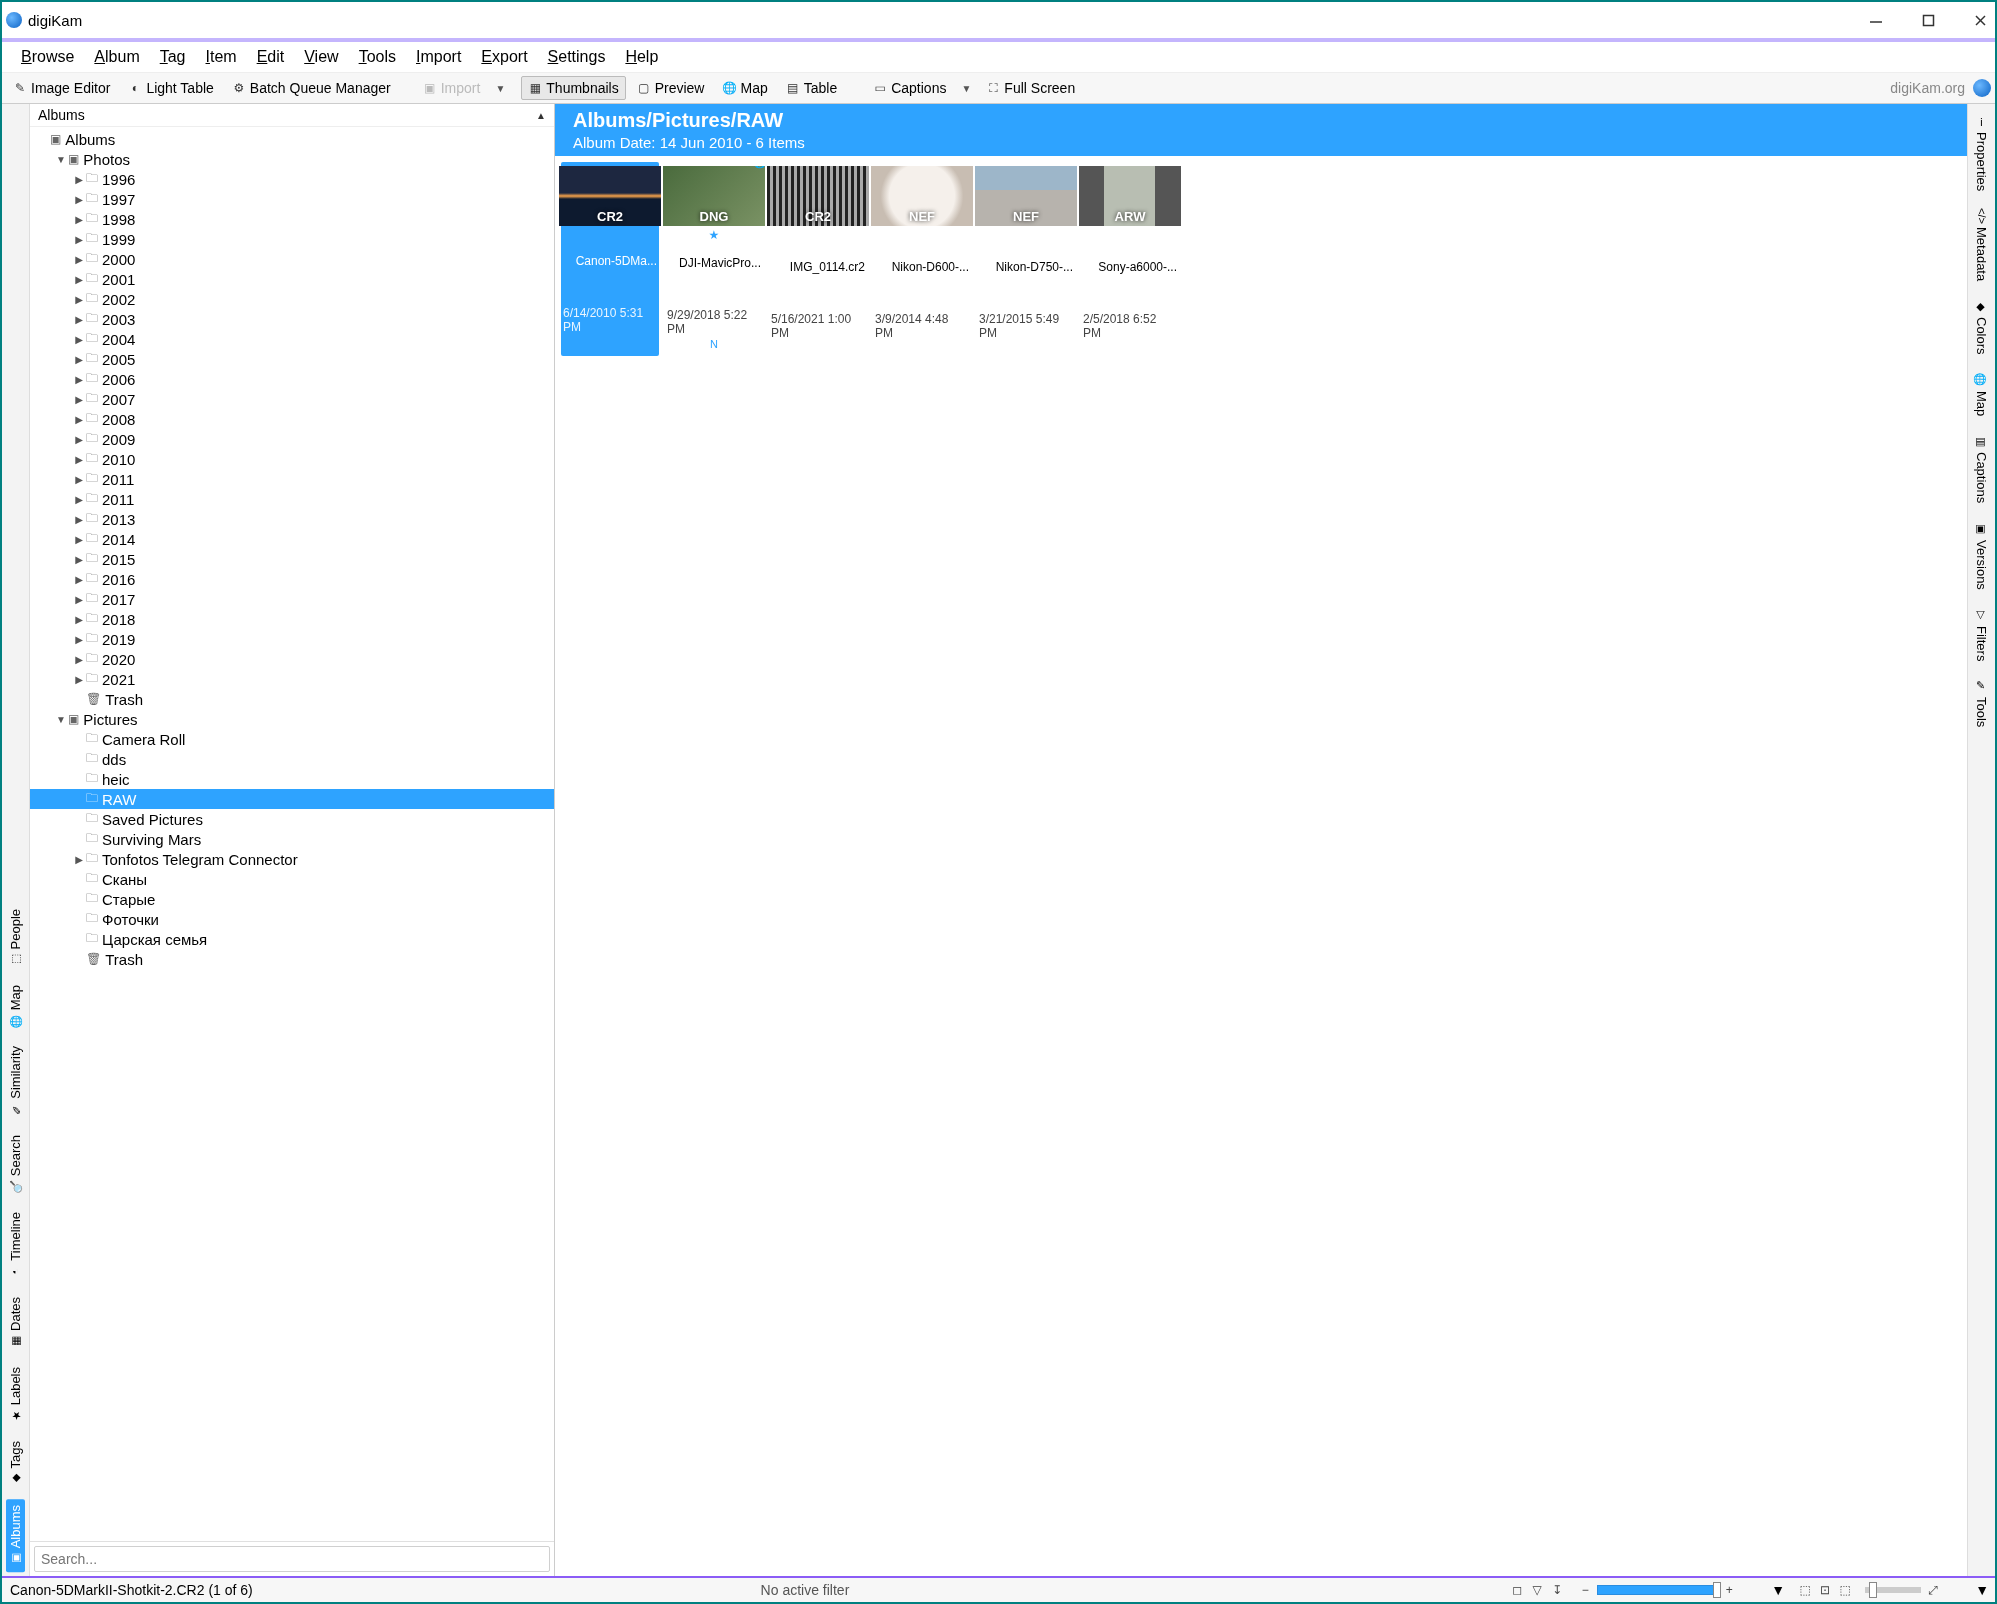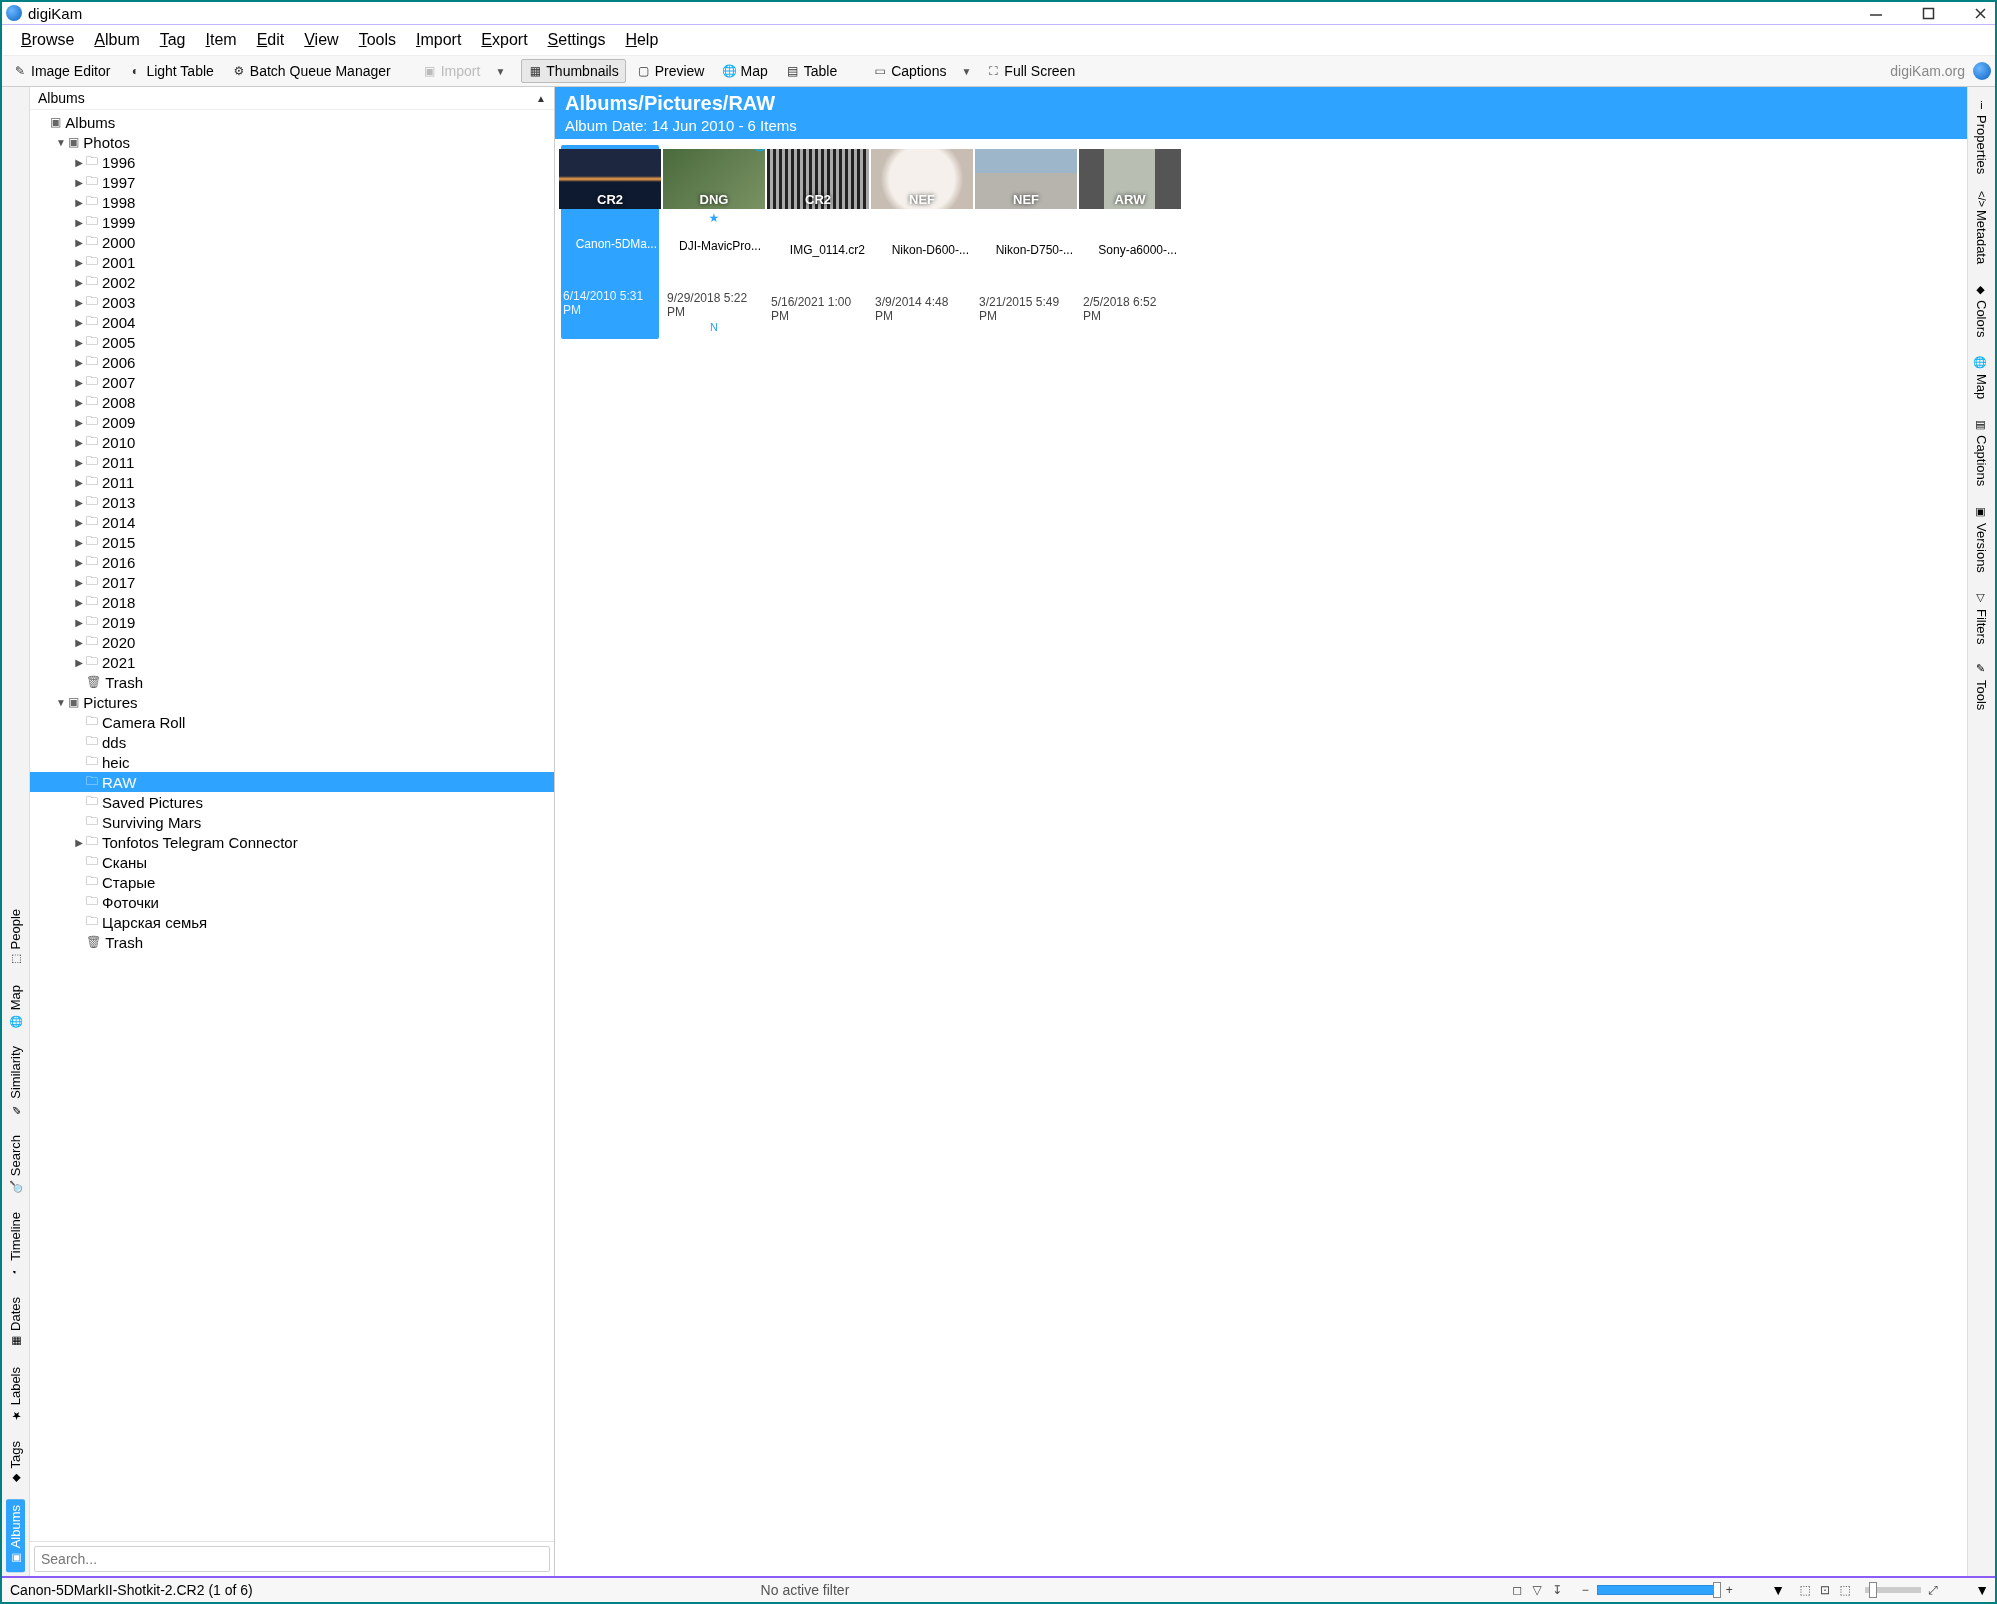--- a/index.html
+++ b/index.html
@@ -1,20 +1,20 @@
 <!DOCTYPE html>
 <html><head>
 <meta charset="utf-8">
 <style>
 * { box-sizing: border-box; margin: 0; padding: 0; font-family: "Segoe UI", Arial, sans-serif; }
 html, body { height: 100%; width: 100%; overflow: hidden; }
 body { border: 2px solid #008080; background: #fff; display: flex; flex-direction: column; }
 
 
-.titlebar { height: 23px; display: flex; align-items: center; padding: 0 4px; background: #fff; border-bottom: 1px solid #c4b5fd; }
+.titlebar { height: 40px; display: flex; align-items: center; padding: 0 4px; background: #fff; border-bottom: 4px solid #c4b5fd; }
 .titlebar .app-icon { width: 16px; height: 16px; border-radius: 50%; background: radial-gradient(circle at 35% 35%, #6bb8ff, #0b62c4); margin-right: 6px; }
 .titlebar .title { font-size: 15px; }
 .titlebar .win-btns { margin-left: auto; display: flex; gap: 30px; }
 .titlebar .win-btn { width: 22px; height: 22px; display: flex; align-items: center; justify-content: center; font-size: 15px; }
 
 
 .menubar { display: flex; gap: 2px; padding: 4px 10px; font-size: 16px; border-bottom: 1px solid #eee; }
 .menubar span { padding: 2px 9px; cursor: pointer; }
 .menubar span u { text-decoration: underline; }
 
@@ -49,21 +49,21 @@
 .tree-row { display: flex; align-items: center; height: 20px; padding-left: 6px; white-space: nowrap; cursor: pointer; }
 .tree-row.selected { background: #2ea3ff; color: #fff; }
 .tree-row .tw { width: 14px; text-align: center; font-size: 10px; color: #555; }
 .tree-row .fico { margin-right: 4px; font-size: 12px; color: #666; }
 .tree-row.selected .fico { color: #fff; }
 .tree-search { border-top: 1px solid #e0e0e0; padding: 4px; }
 .tree-search input { width: 100%; padding: 4px 6px; font-size: 14px; color: #a21caf; border: 1px solid #d0d0d0; border-radius: 2px; }
 
 
 .thumbs-panel { flex: 1; display: flex; flex-direction: column; min-width: 0; }
-.breadcrumb { background: #2ea3ff; color: #fff; padding: 5px 10px; }
+.breadcrumb { background: #2ea3ff; color: #fff; padding: 5px 18px; }
 .breadcrumb .path { font-size: 20px; font-weight: 600; }
 .breadcrumb .meta { font-size: 15px; margin-top: 2px; }
 .thumbs { flex: 1; display: flex; flex-wrap: wrap; align-content: flex-start; gap: 6px; padding: 6px; overflow: auto; }
 .thumb-card { width: 98px; display: flex; flex-direction: column; align-items: center; font-size: 12px; padding: 4px 2px 6px; border-radius: 2px; }
 .thumb-card.selected { background: #2ea3ff; color: #fff; }
 .thumb-img { width: 102px; height: 60px; position: relative; background: #555; display: flex; align-items: center; justify-content: center; overflow: hidden; }
 .thumb-img .badge { position: absolute; bottom: 2px; left: 50%; transform: translateX(-50%); font-size: 13px; font-weight: bold; color: #fff; text-shadow: 0 0 4px rgba(0,0,0,0.8); }
 .thumb-fn { width: 100%; text-align: right; margin-top: 34px; overflow: hidden; text-overflow: ellipsis; white-space: nowrap; }
 .thumb-card.selected .thumb-fn { margin-top: 28px; }
 .thumb-dt { font-size: 12px; margin-top: 38px; color: #444; }

